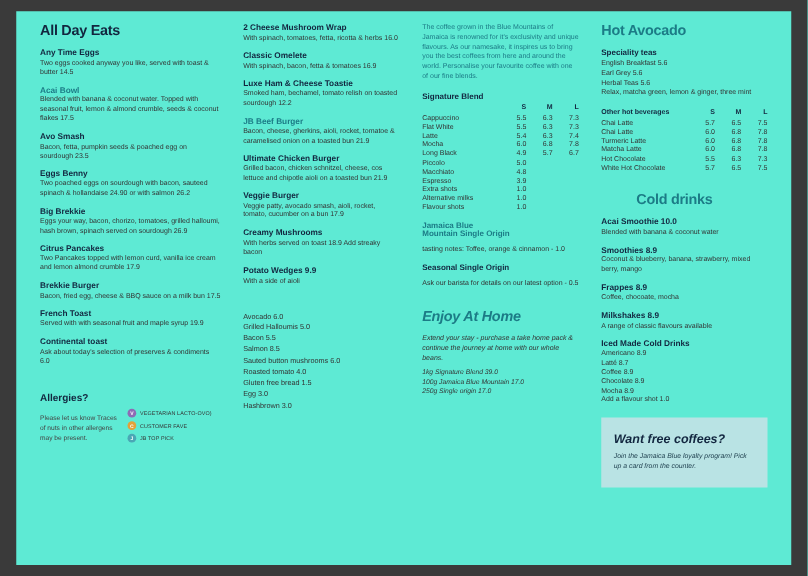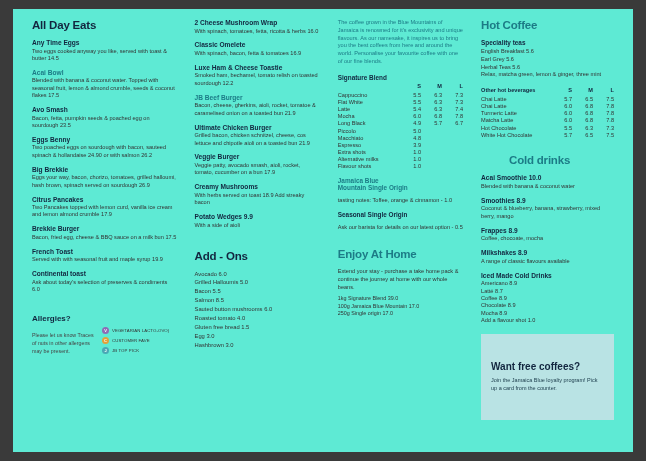--- a/index.html
+++ b/index.html
@@ -95,25 +95,26 @@
     display:flex; align-items:center; justify-content:center;
     font-size:4px; font-weight:bold; color:#fff; flex:none;
   }
   .badge.v { background:#8e6bb5; }
   .badge.c { background:#e3a13a; }
   .badge.j { background:#4aa7b5; }
   .badge-lbl { font-size:4.3px; color:#333; letter-spacing:0.1px;}
   .allergies-wrap { display:flex; gap:8px; margin-top:4px; }
 
   
-  .home-box { margin-top: 4px; }
+  .home-box { margin-top: 4px; font-style: italic; }
   .promo {
     background: #b9e3e4;
-    padding: 27px 10px;
+    padding: 12px 10px;
     margin-top: 10px;
+    font-style: italic;
   }
   .promo h2 {
     font-size: 10px; font-weight:bold; color:#12263f; margin:0 0 5px 0;
   }
   .promo p { font-size:5.5px; color:#1b3b4a; margin:0; line-height:1.45; }
 
   .tiny-note { font-size:5.4px; color:#333; line-height:1.4; }
   .spacer-lg { height: 14px; }
 </style>
 </head>
@@ -214,21 +215,20 @@
       <p class="name">Creamy Mushrooms</p>
       <p class="desc">With herbs served on toast 18.9 Add streaky bacon</p>
     </div>
     <div class="item">
       <p class="name">Potato Wedges 9.9</p>
       <p class="desc">With a side of aioli</p>
     </div>
 
     <div class="spacer-lg"></div>
 
-    <h1 class="section">Add - Ons</h1>
     <div class="addon">
       <div>Avocado 6.0</div>
       <div>Grilled Halloumis 5.0</div>
       <div>Bacon 5.5</div>
       <div>Salmon 8.5</div>
       <div>Sauted button mushrooms 6.0</div>
       <div>Roasted tomato 4.0</div>
       <div>Gluten free bread 1.5</div>
       <div>Egg 3.0</div>
       <div>Hashbrown 3.0</div>
@@ -326,21 +326,21 @@
     <div class="home-box" style="margin-top:16px;">
       <h1 class="section teal">Enjoy At Home</h1>
       <p class="body-txt" style="margin:0 0 4px 0;">Extend your stay - purchase a take home pack &amp; continue the journey at home with our whole beans.</p>
       <div class="tiny-note">1kg Signature Blend 39.0</div>
       <div class="tiny-note">100g Jamaica Blue Mountain 17.0</div>
       <div class="tiny-note">250g Single origin 17.0</div>
     </div>
   </div>
 
   <div class="col col4">
-    <h1 class="section teal">Hot Coffee</h1>
+    <h1 class="section teal">Hot Avocado</h1>
 
     <p class="sub-head" style="margin-top:0;">Speciality teas</p>
     <div class="body-txt">
       <div>English Breakfast 5.6</div>
       <div>Earl Grey 5.6</div>
       <div>Herbal Teas 5.6</div>
       <div>Relax, matcha green, lemon &amp; ginger, three mint</div>
     </div>
 
     <table class="ctable" style="margin-top:8px;">

